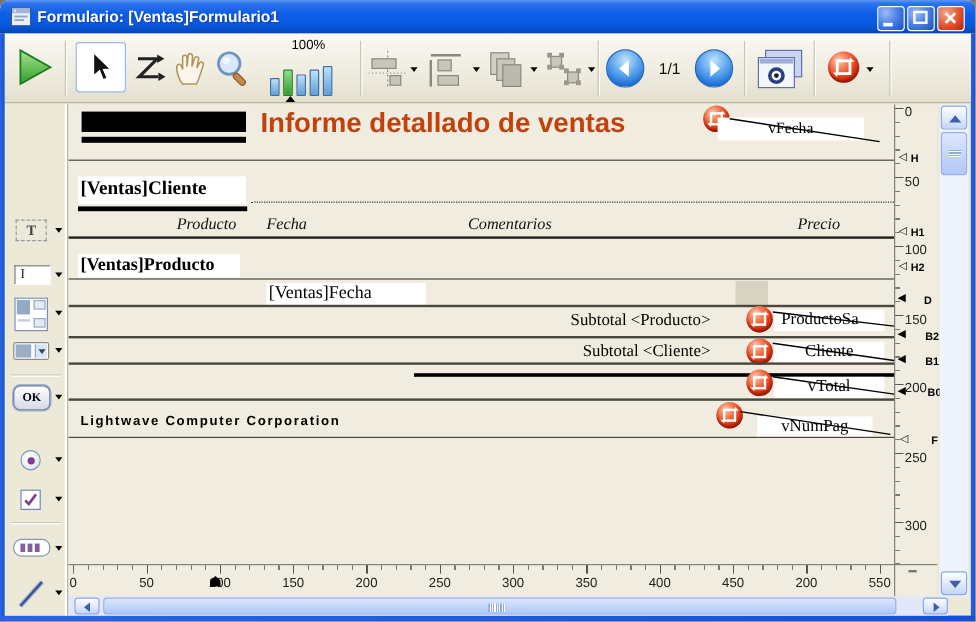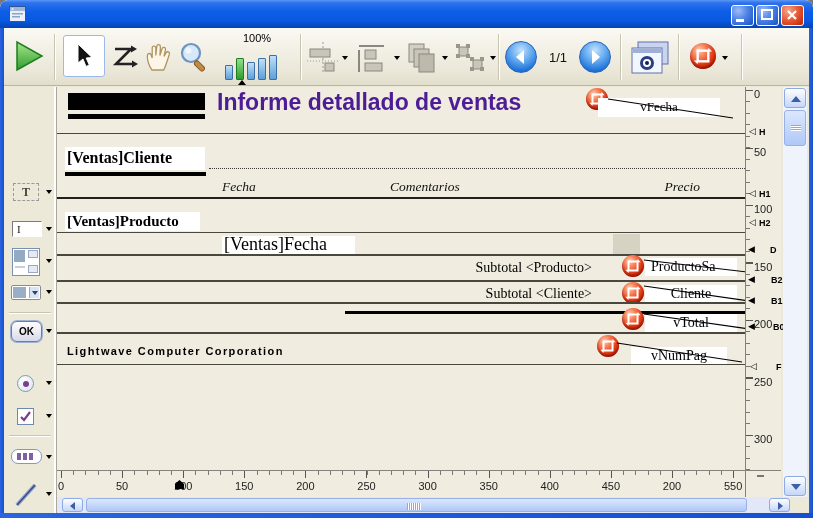--- a/index.html
+++ b/index.html
@@ -80,20 +80,21 @@
   <div class="abs wborder" style="left:0;top:513px;width:813px;height:5px;"></div>
 
   <div id="titlebar" class="abs">
     <svg class="abs" style="left:9px;top:6px;" width="17" height="16" viewBox="0 0 17 16">
       <rect x="0.5" y="0.5" width="16" height="15" fill="#E9F0FA" stroke="#31578F"></rect>
       <rect x="1" y="1" width="15" height="4" fill="#9FB6D8"></rect>
       <rect x="2.5" y="2" width="2" height="2" fill="#D7E4F2"></rect>
       <rect x="3" y="7" width="11" height="1.5" fill="#8FA3C0"></rect>
       <rect x="3" y="10" width="8" height="1.5" fill="#8FA3C0"></rect>
     </svg>
+    <span class="ttl">Formulario: [Ventas]Formulario1</span>
     <span class="capbtn capblue" style="left:731px;">
       <svg width="21" height="19" viewBox="0 0 21 19">
           <rect x="4" y="13" width="8" height="3" fill="#fff"></rect>
         </svg>
     </span>
     <span class="capbtn capblue" style="left:756px;">
       <svg width="21" height="19" viewBox="0 0 21 19">
           <rect x="5" y="4" width="10" height="9" fill="none" stroke="#fff" stroke-width="2"></rect>
         </svg>
     </span>
@@ -259,21 +260,21 @@
 
     <span class="abs" style="left:7px;top:198px;width:30px;height:15px;background:#fff;border:1px solid #8A8A8A;border-radius:2px;">
       <span class="abs" style="left:1px;top:1px;width:13px;height:11px;background:#9AAEC6;"></span>
       <span class="abs" style="left:17px;top:1px;width:10px;height:11px;background:#D8E4F4;border-left:1px solid #9AA8C2;"></span>
       <span class="abs" style="left:20px;top:5px;width:0;height:0;border-left:3px solid transparent;border-right:3px solid transparent;border-top:4px solid #33415E;"></span>
     </span>
     <span class="parrow" style="top:203px;"></span>
 
     <span class="psep" style="top:225px;"></span>
 
-    <span class="abs" style="left:7px;top:234px;width:31px;height:21px;background:linear-gradient(to bottom,#FEFEFE,#D9D9E8);border:1px solid #6E7CA0;border-radius:6px;box-shadow:0 0 0 1px #9FB2D6;text-align:center;font-size:10px;font-weight:bold;line-height:19px;color:#000;"><span>OK</span></span>
+    <span class="abs" style="left:7px;top:234px;width:31px;height:21px;background:linear-gradient(to bottom,#FEFEFE,#D9D9E8);border:1px solid #6E7CA0;border-radius:6px;box-shadow:0 0 0 1px #9FB2D6;text-align:center;font-size:10px;font-weight:bold;line-height:19px;color:#000;font-family:Liberation Serif, serif;"><span>OK</span></span>
     <span class="parrow" style="top:242px;"></span>
 
     <span class="abs" style="left:13px;top:288px;width:17px;height:17px;border-radius:50%;background:radial-gradient(circle at 35% 30%,#FFFFFF,#D9E2EE);border:1px solid #8098B8;">
       <span class="abs" style="left:5px;top:5px;width:6px;height:6px;border-radius:50%;background:#7A3E8E;"></span>
     </span>
     <span class="parrow" style="top:294px;"></span>
 
     <span class="abs" style="left:13px;top:321px;width:17px;height:17px;background:#fff;border:1px solid #6E88B0;">
       <svg width="15" height="15" viewBox="0 0 15 15">
           <path d="M3,8 L6,11 L12,3" fill="none" stroke="#7A3E8E" stroke-width="2.2"></path>
@@ -297,48 +298,49 @@
       </svg>
     </span>
     <span class="parrow" style="top:405px;"></span>
 
   </div>
 
   <div id="canvas" class="abs">
 
     <div class="abs" style="left:11px;top:6px;width:137px;height:17px;background:#000;"></div>
     <div class="abs" style="left:11px;top:27px;width:137px;height:5px;background:#000;"></div>
-    <div class="abs" style="left:160px;top:2px;font-size:23px;font-weight:bold;color:#4c1d95;white-space:nowrap;">Informe detallado de ventas</div>
+    <div class="abs" style="left:160px;top:2px;font-size:23px;font-weight:bold;color:#c2410c;white-space:nowrap;">Informe detallado de ventas</div>
 
     <span class="cbadge sphere" style="left:529px;top:1px;">
       <svg width="22" height="22" viewBox="0 0 22 22">
         <rect x="6.5" y="6.5" width="9" height="9" fill="none" stroke="#fff" stroke-width="2"></rect>
         <path d="M15.5,4 l3.2,3.2 h-3.2 z" fill="#fff"></path>
           <path d="M6.5,18 l-3.2,-3.2 h3.2 z" fill="#fff"></path>
       </svg>
     </span>
     <div class="wbox" style="left:541px;top:11px;width:122px;height:19px;font-size:13px;text-align:center;line-height:18px;">vFecha</div>
 
     <div class="hline" style="top:46px;height:1px;"></div>
 
     <div class="wbox" style="left:8px;top:60px;width:140px;height:23px;font-size:16px;font-weight:bold;line-height:22px;padding-left:2px;">[Ventas]Cliente</div>
     <div class="abs" style="left:8px;top:85px;width:141px;height:4px;background:#000;"></div>
     <div class="abs" style="left:152px;top:81px;width:536px;height:0;border-top:1px dotted #3A3A36;"></div>
 
+    <div class="colhdr" style="left:30px;top:92px;width:110px;text-align:right;">Producto</div>
     <div class="colhdr" style="left:165px;top:92px;">Fecha</div>
     <div class="colhdr" style="left:333px;top:92px;">Comentarios</div>
     <div class="colhdr" style="left:556px;top:92px;width:87px;text-align:right;">Precio</div>
 
     <div class="hline" style="top:110px;height:2px;background:#22201C;"></div>
 
     <div class="wbox" style="left:8px;top:125px;width:135px;height:19px;font-size:15px;font-weight:bold;line-height:18px;padding-left:2px;">[Ventas]Producto</div>
     <div class="hline" style="top:145px;height:1px;"></div>
 
     <div class="abs" style="left:556px;top:147px;width:27px;height:21px;background:#D7D3C3;"></div>
-    <div class="wbox" style="left:165px;top:149px;width:133px;height:18px;font-size:18px;line-height:17px;padding-left:2px;">[Ventas]Fecha</div>
+    <div class="wbox" style="left:165px;top:149px;width:133px;height:18px;font-size:15px;line-height:17px;padding-left:2px;">[Ventas]Fecha</div>
     <div class="hline" style="top:167px;height:2px;"></div>
 
     <div class="serlabel" style="left:330px;top:173px;width:205px;">Subtotal &lt;Producto&gt;</div>
     <span class="cbadge sphere" style="left:565px;top:168px;">
       <svg width="22" height="22" viewBox="0 0 22 22">
         <rect x="6.5" y="6.5" width="9" height="9" fill="none" stroke="#fff" stroke-width="2"></rect>
         <path d="M15.5,4 l3.2,3.2 h-3.2 z" fill="#fff"></path>
           <path d="M6.5,18 l-3.2,-3.2 h3.2 z" fill="#fff"></path>
       </svg>
     </span>

